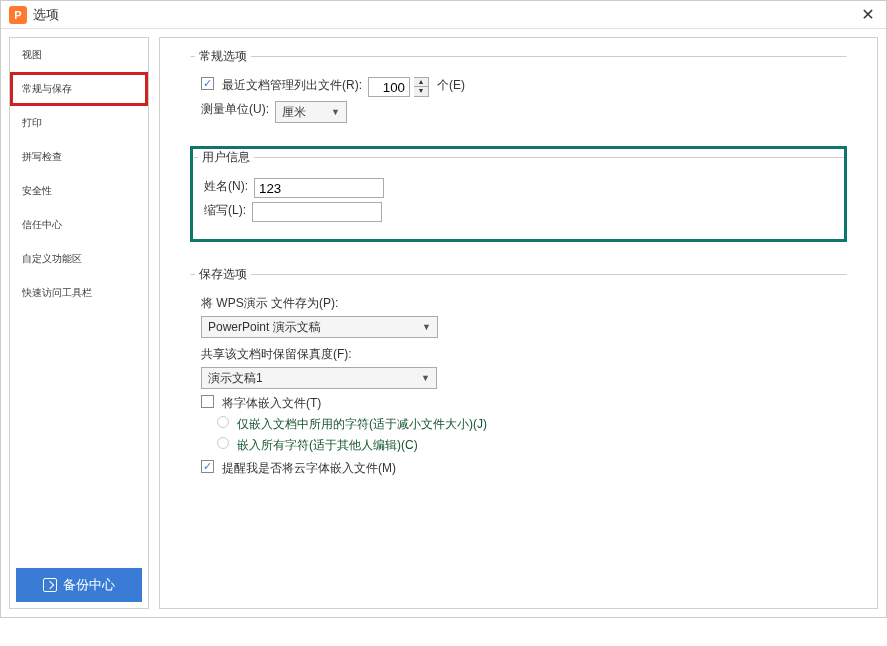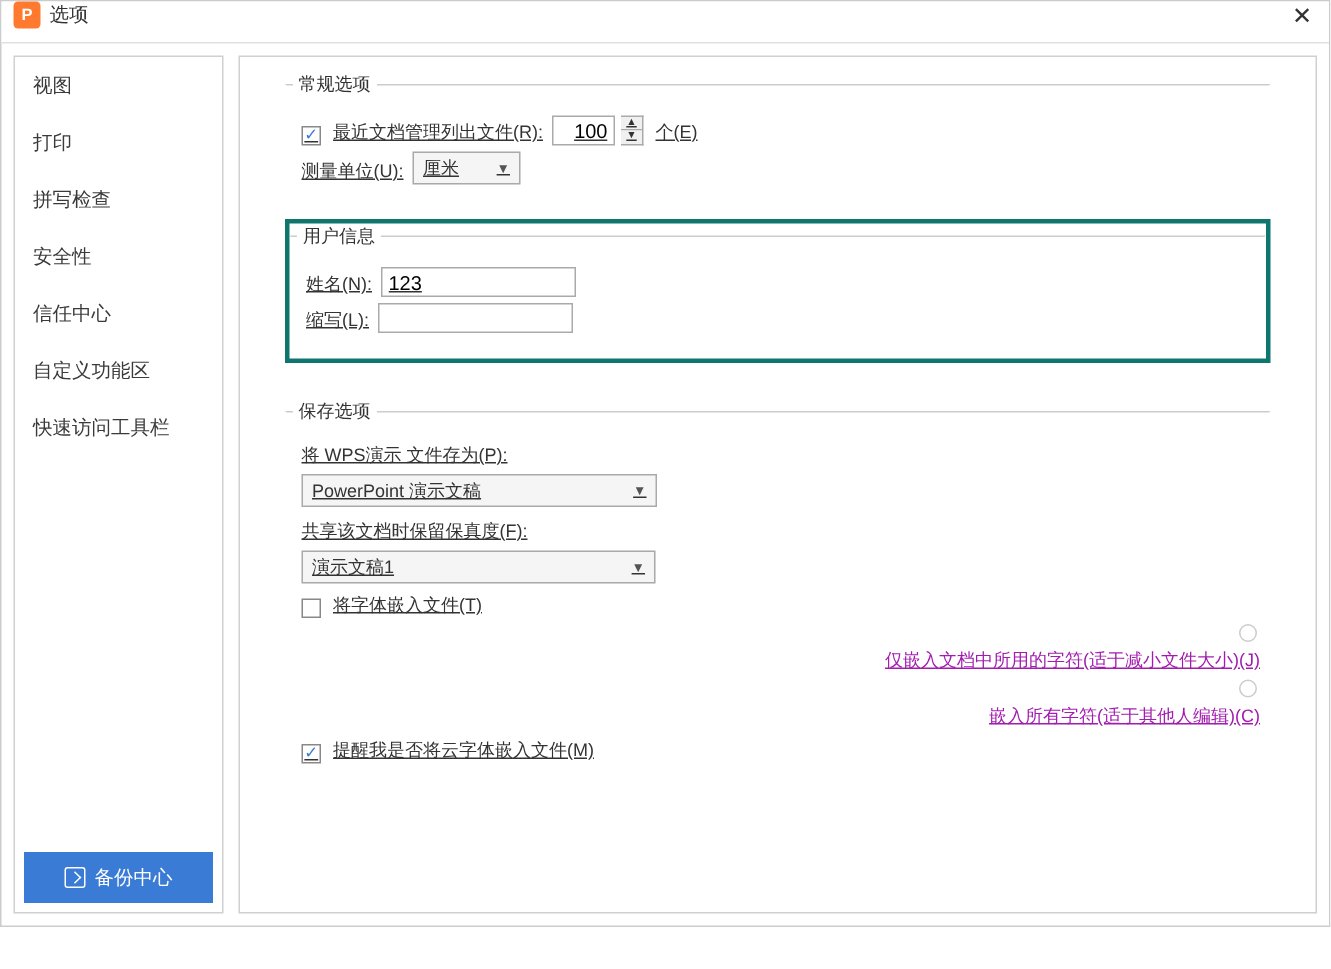--- a/index.html
+++ b/index.html
@@ -1,63 +1,64 @@
 <!DOCTYPE html>
 <html><head>
   <meta charset="utf-8">
   <style>
     * { box-sizing: border-box; margin: 0; padding: 0; }
     body { font-family: "Microsoft YaHei", "SimSun", sans-serif; font-size: 12px; background: #fff; color: #333; }
     .window { width: 887px; height: 618px; border: 1px solid #ccc; position: relative; }
-    .titlebar { height: 28px; background: #fff; border-bottom: 1px solid #e0e0e0; display: flex; padding: 0 8px; }
+    .titlebar { height: 28px; background: #fff; border-bottom: 1px solid #e0e0e0; display: flex; align-items: center; padding: 0 8px; }
     .app-icon { width: 18px; height: 18px; background: #ff7a2e; border-radius: 3px; display: flex; align-items: center; justify-content: center; margin-right: 6px; }
     .app-icon::before { content: "P"; color: #fff; font-weight: bold; font-size: 11px; }
     .title-text { flex: 1; font-size: 13px; }
     .close-btn { width: 20px; height: 20px; display: flex; align-items: center; justify-content: center; cursor: pointer; font-size: 16px; }
     .body-area { display: flex; height: calc(100% - 28px); padding: 8px; }
     .sidebar { width: 140px; border: 1px solid #d0d0d0; margin-right: 10px; display: flex; flex-direction: column; }
-    .sidebar-item { padding: 10px 12px; cursor: pointer; font-size: 13px; color: #3a3a3a; }
+    .sidebar-item { padding: 10px 12px; cursor: pointer; font-size: 10px; color: #3a3a3a; }
     .sidebar-item.selected { border: 3px solid #cc2222; padding: 7px 9px; }
     .sidebar-spacer { flex: 1; }
     .backup-btn { margin: 6px; background: #3a7bd5; color: #fff; padding: 8px 0; text-align: center; cursor: pointer; display: flex; align-items: center; justify-content: center; gap: 6px; font-size: 13px; }
     .backup-icon { width: 14px; height: 14px; border: 1.5px solid #fff; border-radius: 2px; position: relative; }
     .backup-icon::after { content: ""; position: absolute; top: 3px; left: 3px; width: 5px; height: 5px; border: 1.5px solid #fff; border-top: none; border-left: none; transform: rotate(-45deg); }
     .content { flex: 1; border: 1px solid #d0d0d0; padding: 10px 30px; overflow: auto; }
     fieldset { border: 1px solid transparent; border-top: 1px solid #ccc; padding: 8px 4px 12px 4px; margin-bottom: 6px; }
     legend { padding: 0 4px; font-size: 12px; color: #333; }
     .user-info-wrap { border: 3px solid #0f766e; padding: 0; margin-bottom: 24px; }
     .user-info-wrap fieldset { margin: 0; border-top: 1px solid #ccc; }
-    .row { display: flex; align-items: flex-end; margin: 4px 0 4px 6px; gap: 4px; text-decoration: underline; }
+    .row { display: flex; align-items: flex-start; margin: 4px 0 4px 6px; gap: 4px; }
     .checkbox { width: 13px; height: 13px; border: 1px solid #888; display: inline-flex; align-items: center; justify-content: center; margin-right: 4px; }
     .checkbox.checked::before { content: "✓"; font-size: 11px; color: #3a7bd5; line-height: 1; }
     .radio { width: 12px; height: 12px; border: 1px solid #999; border-radius: 50%; margin-right: 4px; display: inline-block; }
     .spinner-input { width: 42px; height: 20px; border: 1px solid #aaa; padding: 0 4px; text-align: right; }
     .spinner-btns { display: flex; flex-direction: column; border: 1px solid #aaa; border-left: none; }
     .spinner-btn { width: 14px; height: 9px; font-size: 7px; line-height: 1; text-align: center; background: #f0f0f0; cursor: pointer; }
     .spinner-btn:first-child { border-bottom: 1px solid #aaa; }
     .select { height: 22px; border: 1px solid #aaa; background: #f5f5f5; display: flex; align-items: center; justify-content: space-between; padding: 0 6px; cursor: pointer; }
     .select-arrow { font-size: 9px; color: #555; }
     .text-input { height: 20px; border: 1px solid #aaa; padding: 0 4px; width: 130px; }
     .label { margin-right: 2px; }
     .indent-1 { margin-left: 22px; }
-    .disabled { color: #a21caf; flex-direction: column; }
+    .disabled { color: #14532d; }
     .disabled .radio { border-color: #ccc; }
   </style>
 </head>
 <body>
 
 <div class="window">
   <div class="titlebar">
     <div class="app-icon"></div>
     <div class="title-text">选项</div>
     <div class="close-btn">✕</div>
   </div>
   <div class="body-area">
     <div class="sidebar">
       <div class="sidebar-item">视图</div>
+      <div class="sidebar-item selected">常规与保存</div>
       <div class="sidebar-item">打印</div>
       <div class="sidebar-item">拼写检查</div>
       <div class="sidebar-item">安全性</div>
       <div class="sidebar-item">信任中心</div>
       <div class="sidebar-item">自定义功能区</div>
       <div class="sidebar-item">快速访问工具栏</div>
       <div class="sidebar-spacer"></div>
       <div class="backup-btn">
         <span class="backup-icon"></span>
         <span>备份中心</span>

